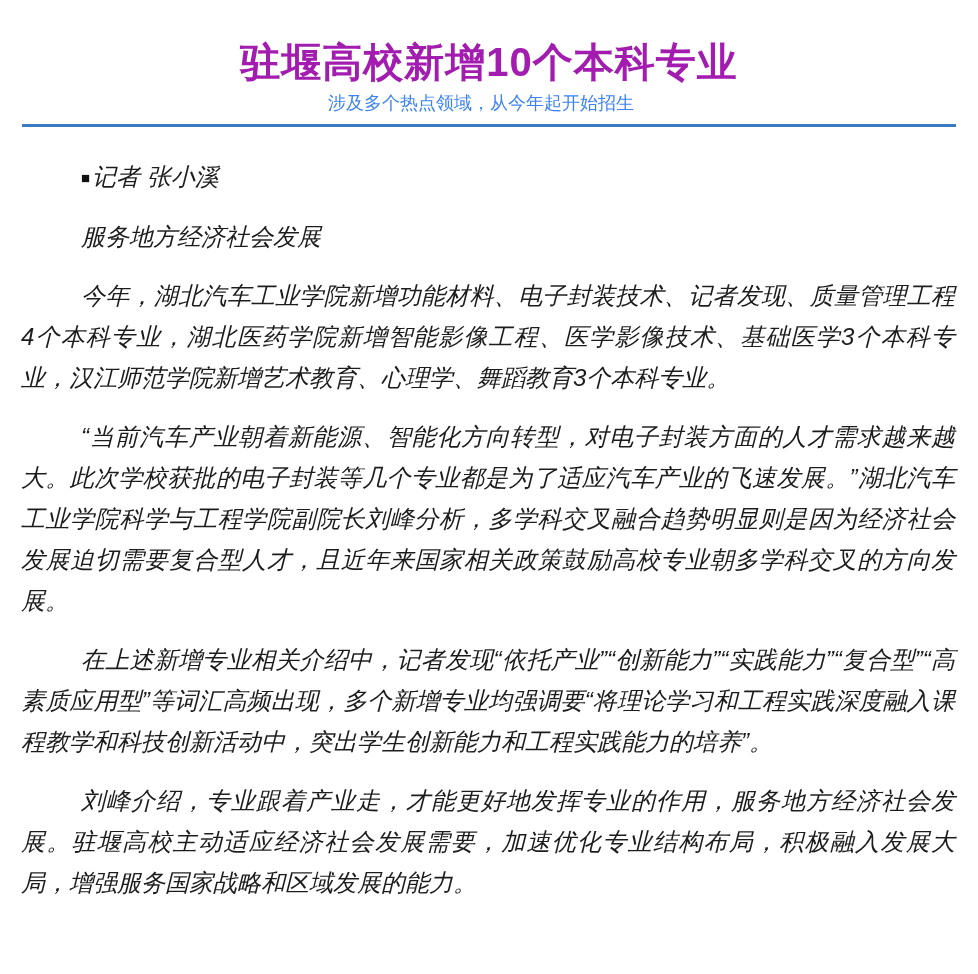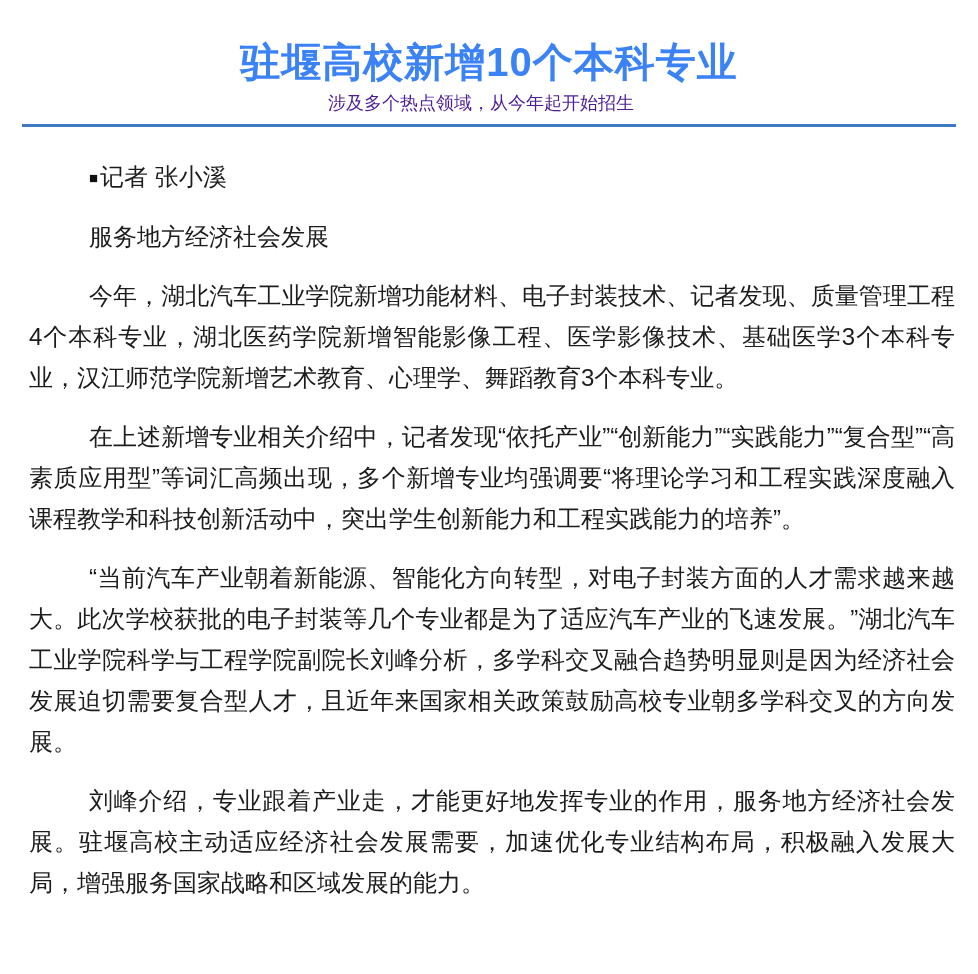--- a/index.html
+++ b/index.html
@@ -21,46 +21,47 @@
   }
   .article-header {
     text-align: center;
   }
   .article-title {
     margin: 0;
     padding-top: 38px;
     font-size: 40px;
     font-weight: bold;
     letter-spacing: 1px;
-    color: #3b82f6;
+    color: #a21caf;
     line-height: 1.2;
   }
   .article-subtitle {
     margin: 6px 16px 0 0;
     font-size: 18px;
     font-weight: normal;
-    color: #4c1d95;
+    color: #3b82f6;
     line-height: 1.3;
   }
   .title-divider {
     height: 3px;
     background: #3d7abf;
     border: none;
     margin: 9px 22px 0 22px;
   }
   .article-body {
     padding: 0 23px 0 21px;
     font-size: 24px;
     color: #1c1c1c;
     line-height: 41px;
   }
   .article-body p {
-    margin: 18px 0 0 8px;
+    margin: 18px 0 0 0;
     text-indent: 60px;
     text-align: justify;
+    font-style: italic;
   }
   .article-body p.byline-reporter {
     margin-top: 29px;
   }
   .square-bullet {
     font-size: 15px;
     display: inline-block;
     text-indent: 0;
     vertical-align: 2px;
     margin-right: 2px;
@@ -80,21 +81,21 @@
 
   <div class="article-body">
 
     <p class="byline-reporter"><span class="square-bullet">■</span><span>记者 张小溪</span></p>
 
     <p class="byline-correspondents">服务地方经济社会发展</p>
 
 
     <p>今年，湖北汽车工业学院新增功能材料、电子封装技术、记者发现、质量管理工程4个本科专业，湖北医药学院新增智能影像工程、医学影像技术、基础医学3个本科专业，汉江师范学院新增艺术教育、心理学、舞蹈教育3个本科专业。</p>
 
+    <p>“当前汽车产业朝着新能源、智能化方向转型，对电子封装方面的人才需求越来越大。此次学校获批的电子封装等几个专业都是为了适应汽车产业的飞速发展。”湖北汽车工业学院科学与工程学院副院长刘峰分析，多学科交叉融合趋势明显则是因为经济社会发展迫切需要复合型人才，且近年来国家相关政策鼓励高校专业朝多学科交叉的方向发展。</p>
+
     <p>在上述新增专业相关介绍中，记者发现“依托产业”“创新能力”“实践能力”“复合型”“高素质应用型”等词汇高频出现，多个新增专业均强调要“将理论学习和工程实践深度融入课程教学和科技创新活动中，突出学生创新能力和工程实践能力的培养”。</p>
-
-    <p>“当前汽车产业朝着新能源、智能化方向转型，对电子封装方面的人才需求越来越大。此次学校获批的电子封装等几个专业都是为了适应汽车产业的飞速发展。”湖北汽车工业学院科学与工程学院副院长刘峰分析，多学科交叉融合趋势明显则是因为经济社会发展迫切需要复合型人才，且近年来国家相关政策鼓励高校专业朝多学科交叉的方向发展。</p>
 
     <p>刘峰介绍，专业跟着产业走，才能更好地发挥专业的作用，服务地方经济社会发展。驻堰高校主动适应经济社会发展需要，加速优化专业结构布局，积极融入发展大局，增强服务国家战略和区域发展的能力。</p>
 
   </div>
 
 </div>
 
 </body></html>

